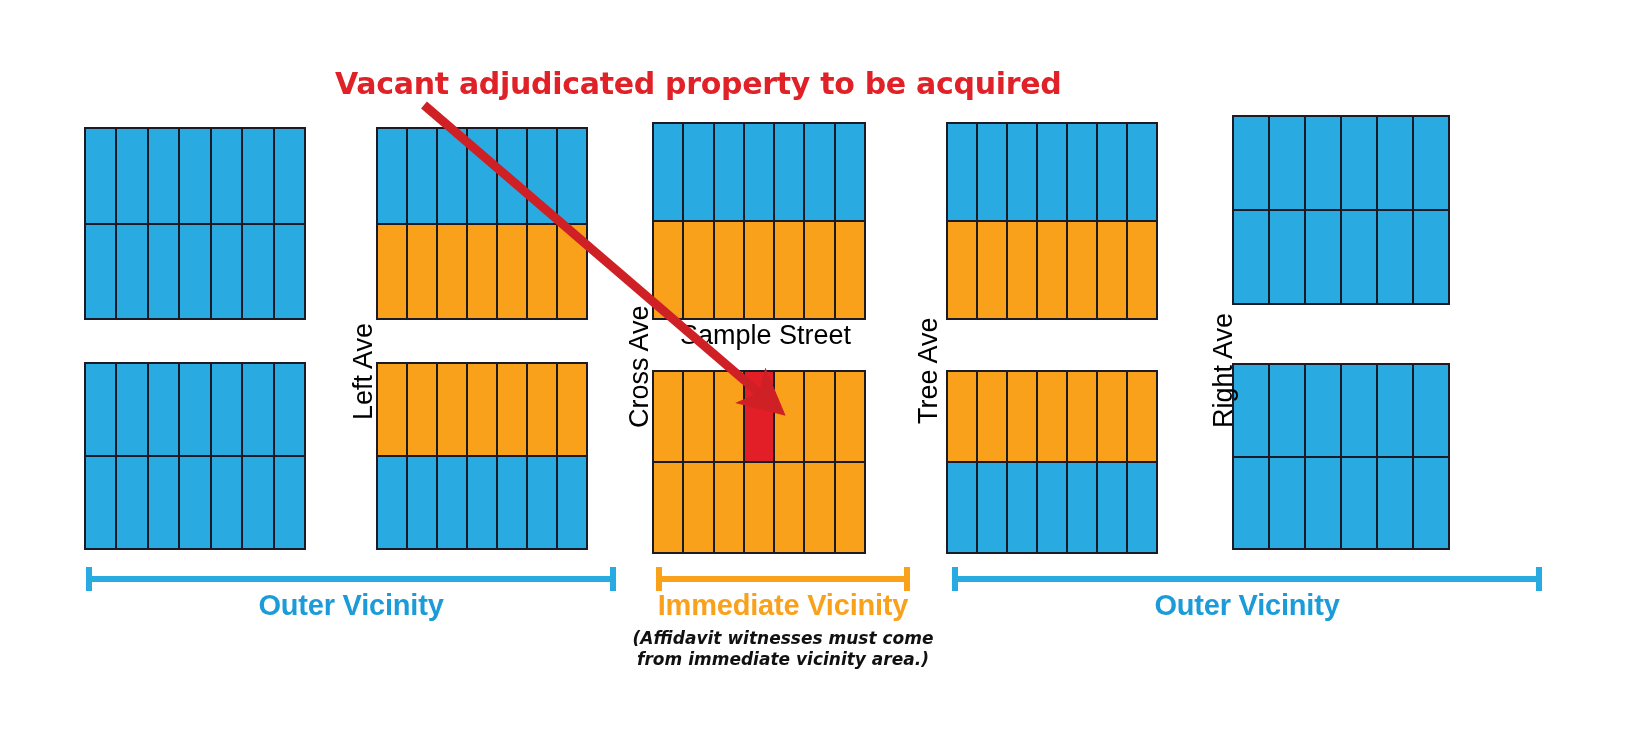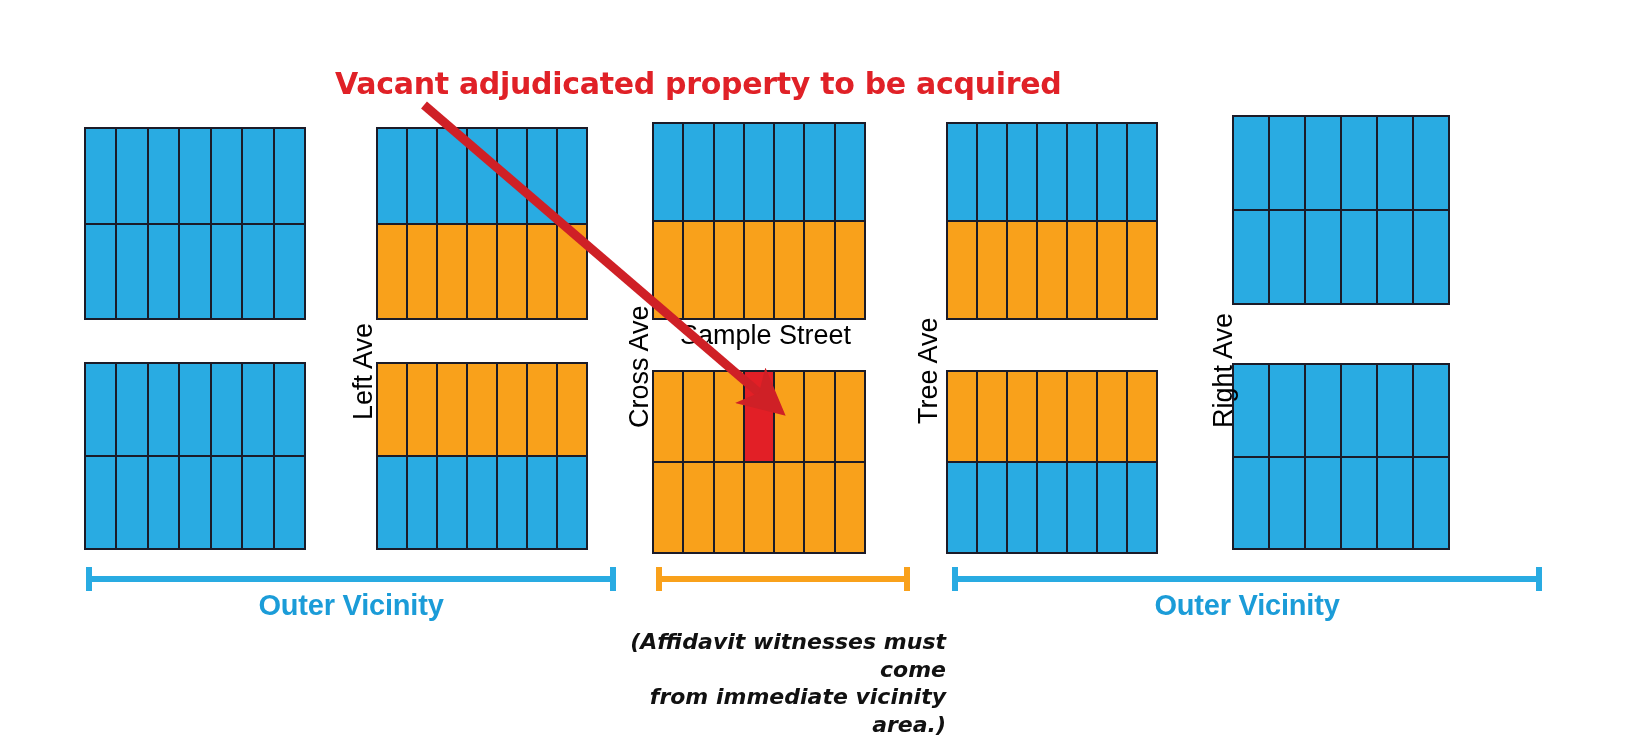--- a/index.html
+++ b/index.html
@@ -101,24 +101,24 @@
     letter-spacing:-0.2px;
   }
   .vic-label.blue{color:#1b9cd8;}
   .vic-label.orange{color:#f9a11b;}
 
   .vic-note{
     position:absolute;
     font-family:"DejaVu Sans", sans-serif;
     font-style:italic;
     font-weight:bold;
-    font-size:22px;
+    font-size:17px;
     line-height:1.25;
     color:#111;
-    text-align:right;
+    text-align:center;
     white-space:pre-line;
   }
 </style>
 </head>
 <body>
 
 <div id="stage">
 
   <div class="callout-title">Vacant adjudicated property to be acquired</div>
 
@@ -353,19 +353,20 @@
   </div>
 
   <div class="bracket blue" style="left:952px;top:567px;width:590px;">
     <div class="cap l"></div>
     <div class="bar"></div>
     <div class="cap r"></div>
   </div>
 
   <div class="vic-label blue" style="left:86px;top:589px;width:530px;">Outer Vicinity</div>
 
+  <div class="vic-label orange" style="left:620px;top:589px;width:326px;">Immediate Vicinity</div>
 
   <div class="vic-label blue" style="left:952px;top:589px;width:590px;">Outer Vicinity</div>
 
   <div class="vic-note" style="left:620px;top:628px;width:326px;">(Affidavit witnesses must come
 from immediate vicinity area.)</div>
 
 </div>
 
 </body></html>

